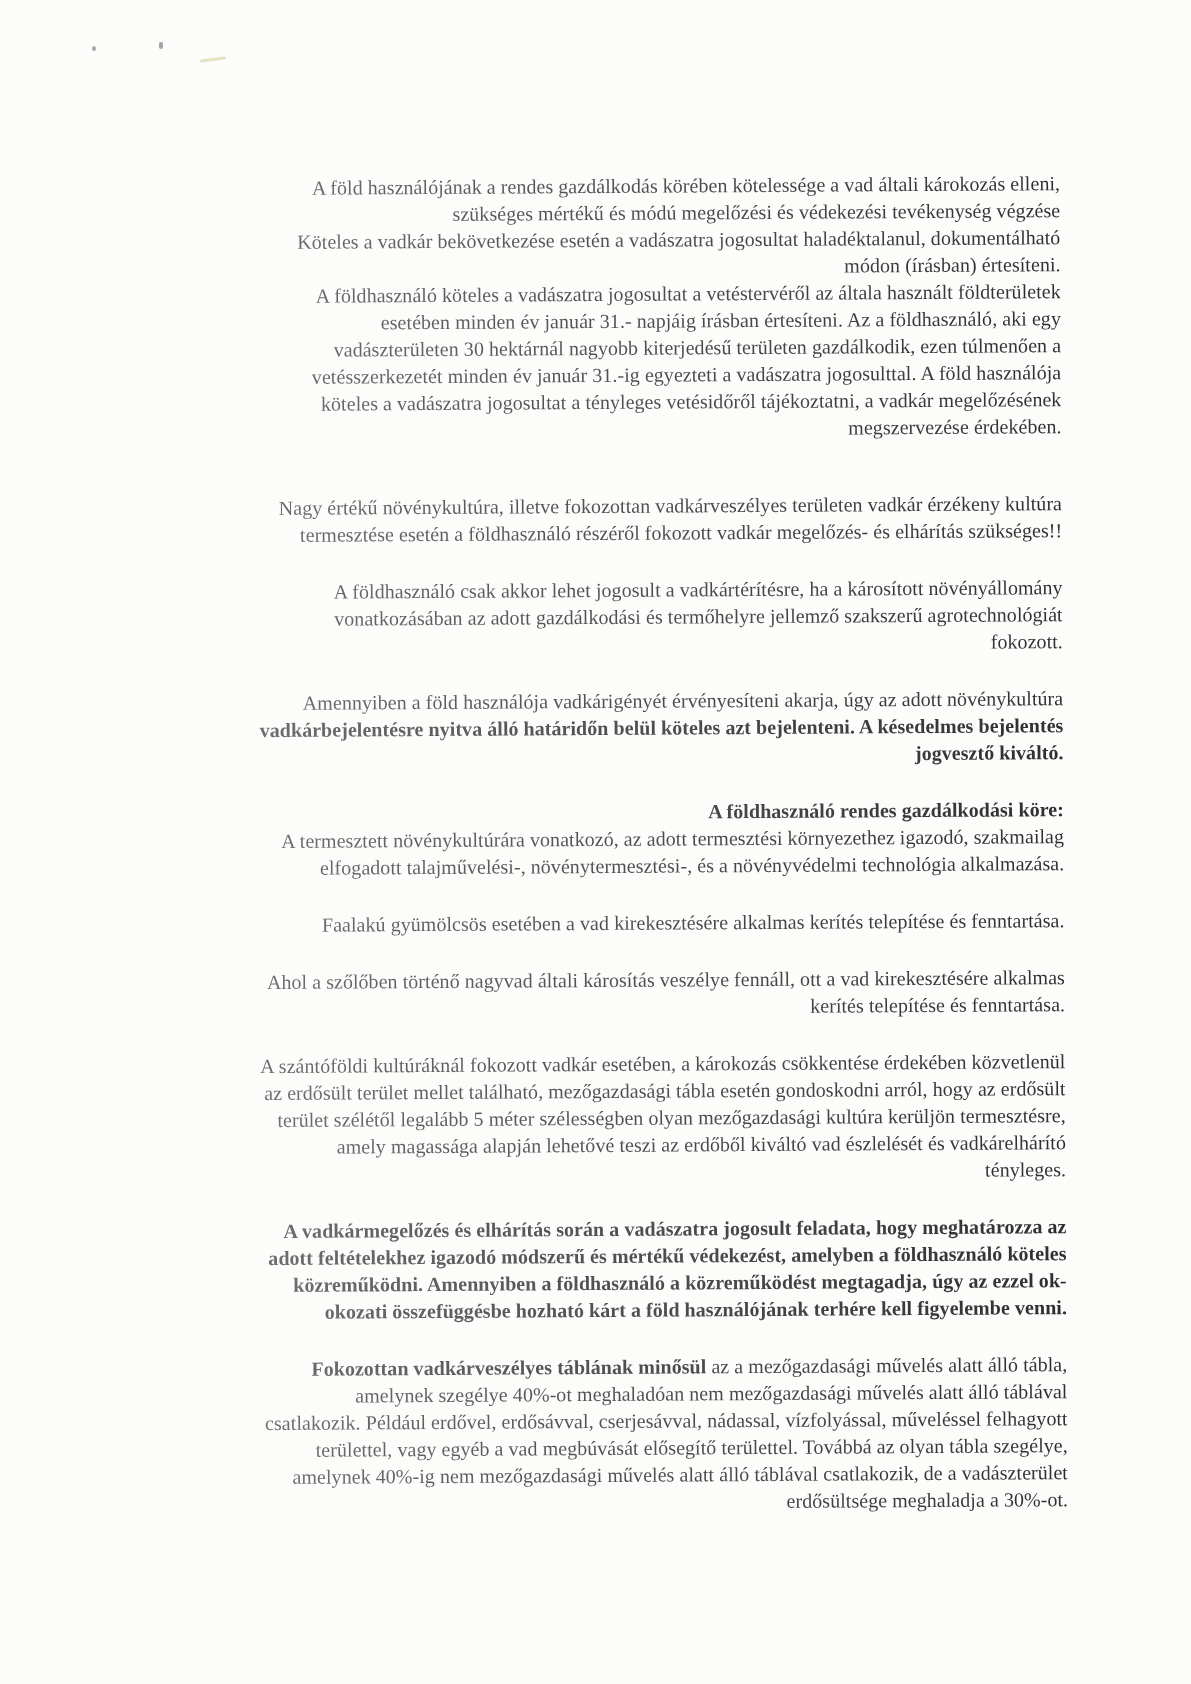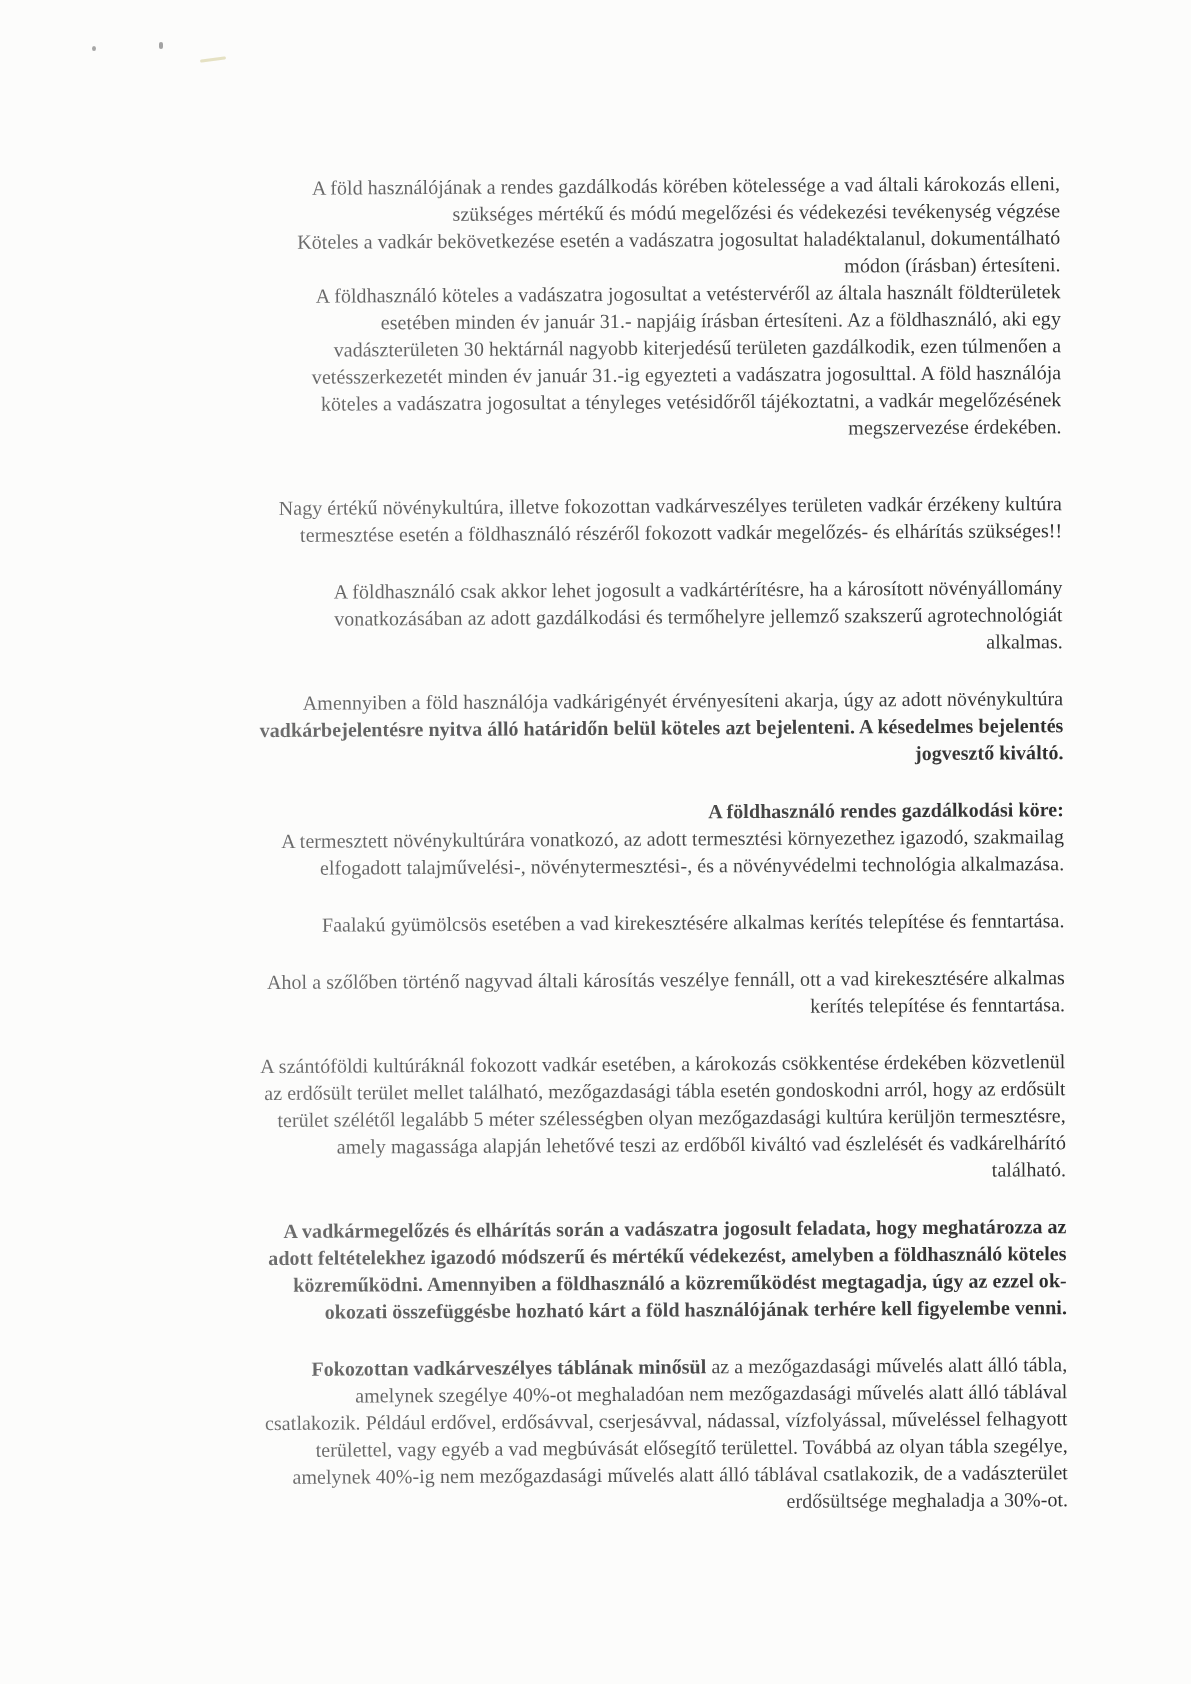--- a/index.html
+++ b/index.html
@@ -79,21 +79,21 @@
         <div class="line"><span class="seg">köteles a vadászatra jogosultat a tényleges vetésidőről tájékoztatni, a vadkár megelőzésének</span></div>
         <div class="line"><span class="seg">megszervezése érdekében.</span></div>
       </div>
       <div class="block">
         <div class="line"><span class="seg">Nagy értékű növénykultúra, illetve fokozottan vadkárveszélyes területen vadkár érzékeny kultúra</span></div>
         <div class="line"><span class="seg">termesztése esetén a földhasználó részéről fokozott vadkár megelőzés- és elhárítás szükséges!!</span></div>
       </div>
       <div class="block">
         <div class="line"><span class="seg">A földhasználó csak akkor lehet jogosult a vadkártérítésre, ha a károsított növényállomány</span></div>
         <div class="line"><span class="seg">vonatkozásában az adott gazdálkodási és termőhelyre jellemző szakszerű agrotechnológiát</span></div>
-        <div class="line"><span class="seg">alkalmas.</span></div>
+        <div class="line"><span class="seg">fokozott.</span></div>
       </div>
       <div class="block">
         <div class="line"><span class="seg">Amennyiben a föld használója vadkárigényét érvényesíteni akarja, úgy az adott növénykultúra</span></div>
         <div class="line"><span class="seg b">vadkárbejelentésre nyitva álló határidőn belül köteles azt bejelenteni. A késedelmes bejelentés</span></div>
         <div class="line"><span class="seg b">jogvesztő kiváltó.</span></div>
       </div>
       <div class="block">
         <div class="line"><span class="seg b">A földhasználó rendes gazdálkodási köre:</span></div>
         <div class="line"><span class="seg">A termesztett növénykultúrára vonatkozó, az adott termesztési környezethez igazodó, szakmailag</span></div>
         <div class="line"><span class="seg">elfogadott talajművelési-, növénytermesztési-, és a növényvédelmi technológia alkalmazása.</span></div>
@@ -103,21 +103,21 @@
       </div>
       <div class="block">
         <div class="line"><span class="seg">Ahol a szőlőben történő nagyvad általi károsítás veszélye fennáll, ott a vad kirekesztésére alkalmas</span></div>
         <div class="line"><span class="seg">kerítés telepítése és fenntartása.</span></div>
       </div>
       <div class="block">
         <div class="line"><span class="seg">A szántóföldi kultúráknál fokozott vadkár esetében, a károkozás csökkentése érdekében közvetlenül</span></div>
         <div class="line"><span class="seg">az erdősült terület mellet található, mezőgazdasági tábla esetén gondoskodni arról, hogy az erdősült</span></div>
         <div class="line"><span class="seg">terület szélétől legalább 5 méter szélességben olyan mezőgazdasági kultúra kerüljön termesztésre,</span></div>
         <div class="line"><span class="seg">amely magassága alapján lehetővé teszi az erdőből kiváltó vad észlelését és vadkárelhárító</span></div>
-        <div class="line"><span class="seg">található.</span></div>
+        <div class="line"><span class="seg">tényleges.</span></div>
       </div>
       <div class="block">
         <div class="line"><span class="seg b">A vadkármegelőzés és elhárítás során a vadászatra jogosult feladata, hogy meghatározza az</span></div>
         <div class="line"><span class="seg b">adott feltételekhez igazodó módszerű és mértékű védekezést, amelyben a földhasználó köteles</span></div>
         <div class="line"><span class="seg b">közreműködni. Amennyiben a földhasználó a közreműködést megtagadja, úgy az ezzel ok-</span></div>
         <div class="line"><span class="seg b">okozati összefüggésbe hozható kárt a föld használójának terhére kell figyelembe venni.</span></div>
       </div>
       <div class="block">
         <div class="line"><span class="seg b">Fokozottan vadkárveszélyes táblának minősül</span><span class="seg"> az a mezőgazdasági művelés alatt álló tábla,</span></div>
         <div class="line"><span class="seg">amelynek szegélye 40%-ot meghaladóan nem mezőgazdasági művelés alatt álló táblával</span></div>

